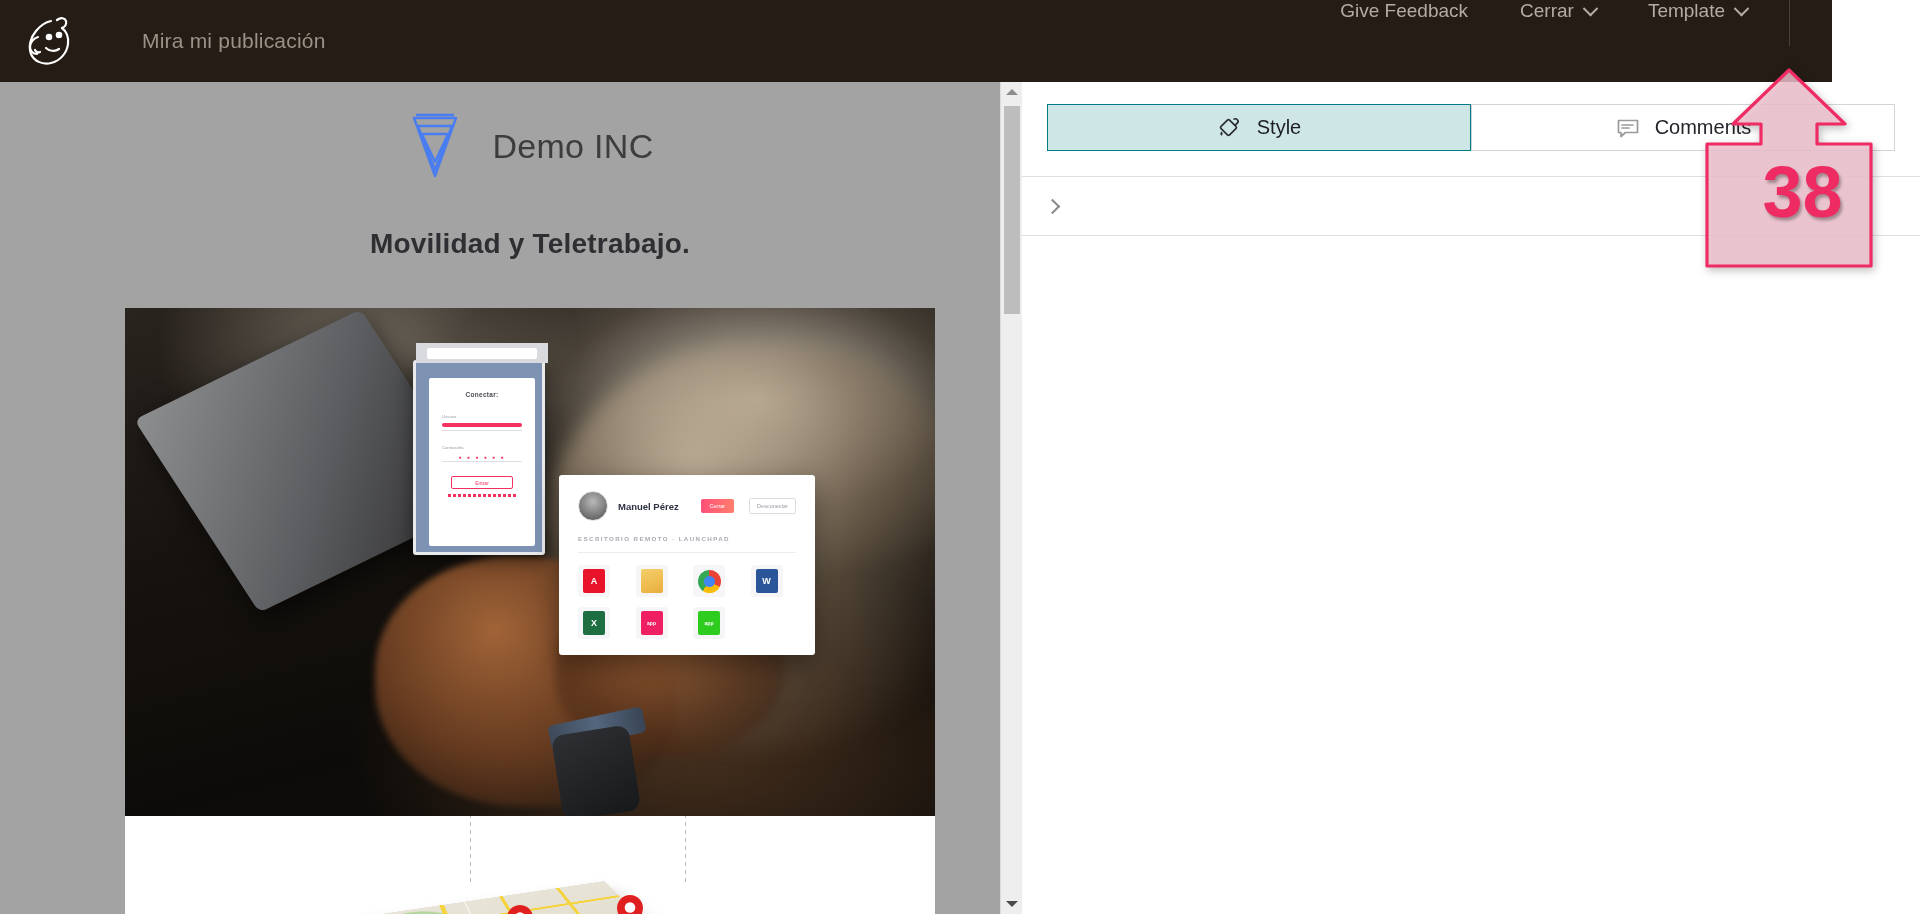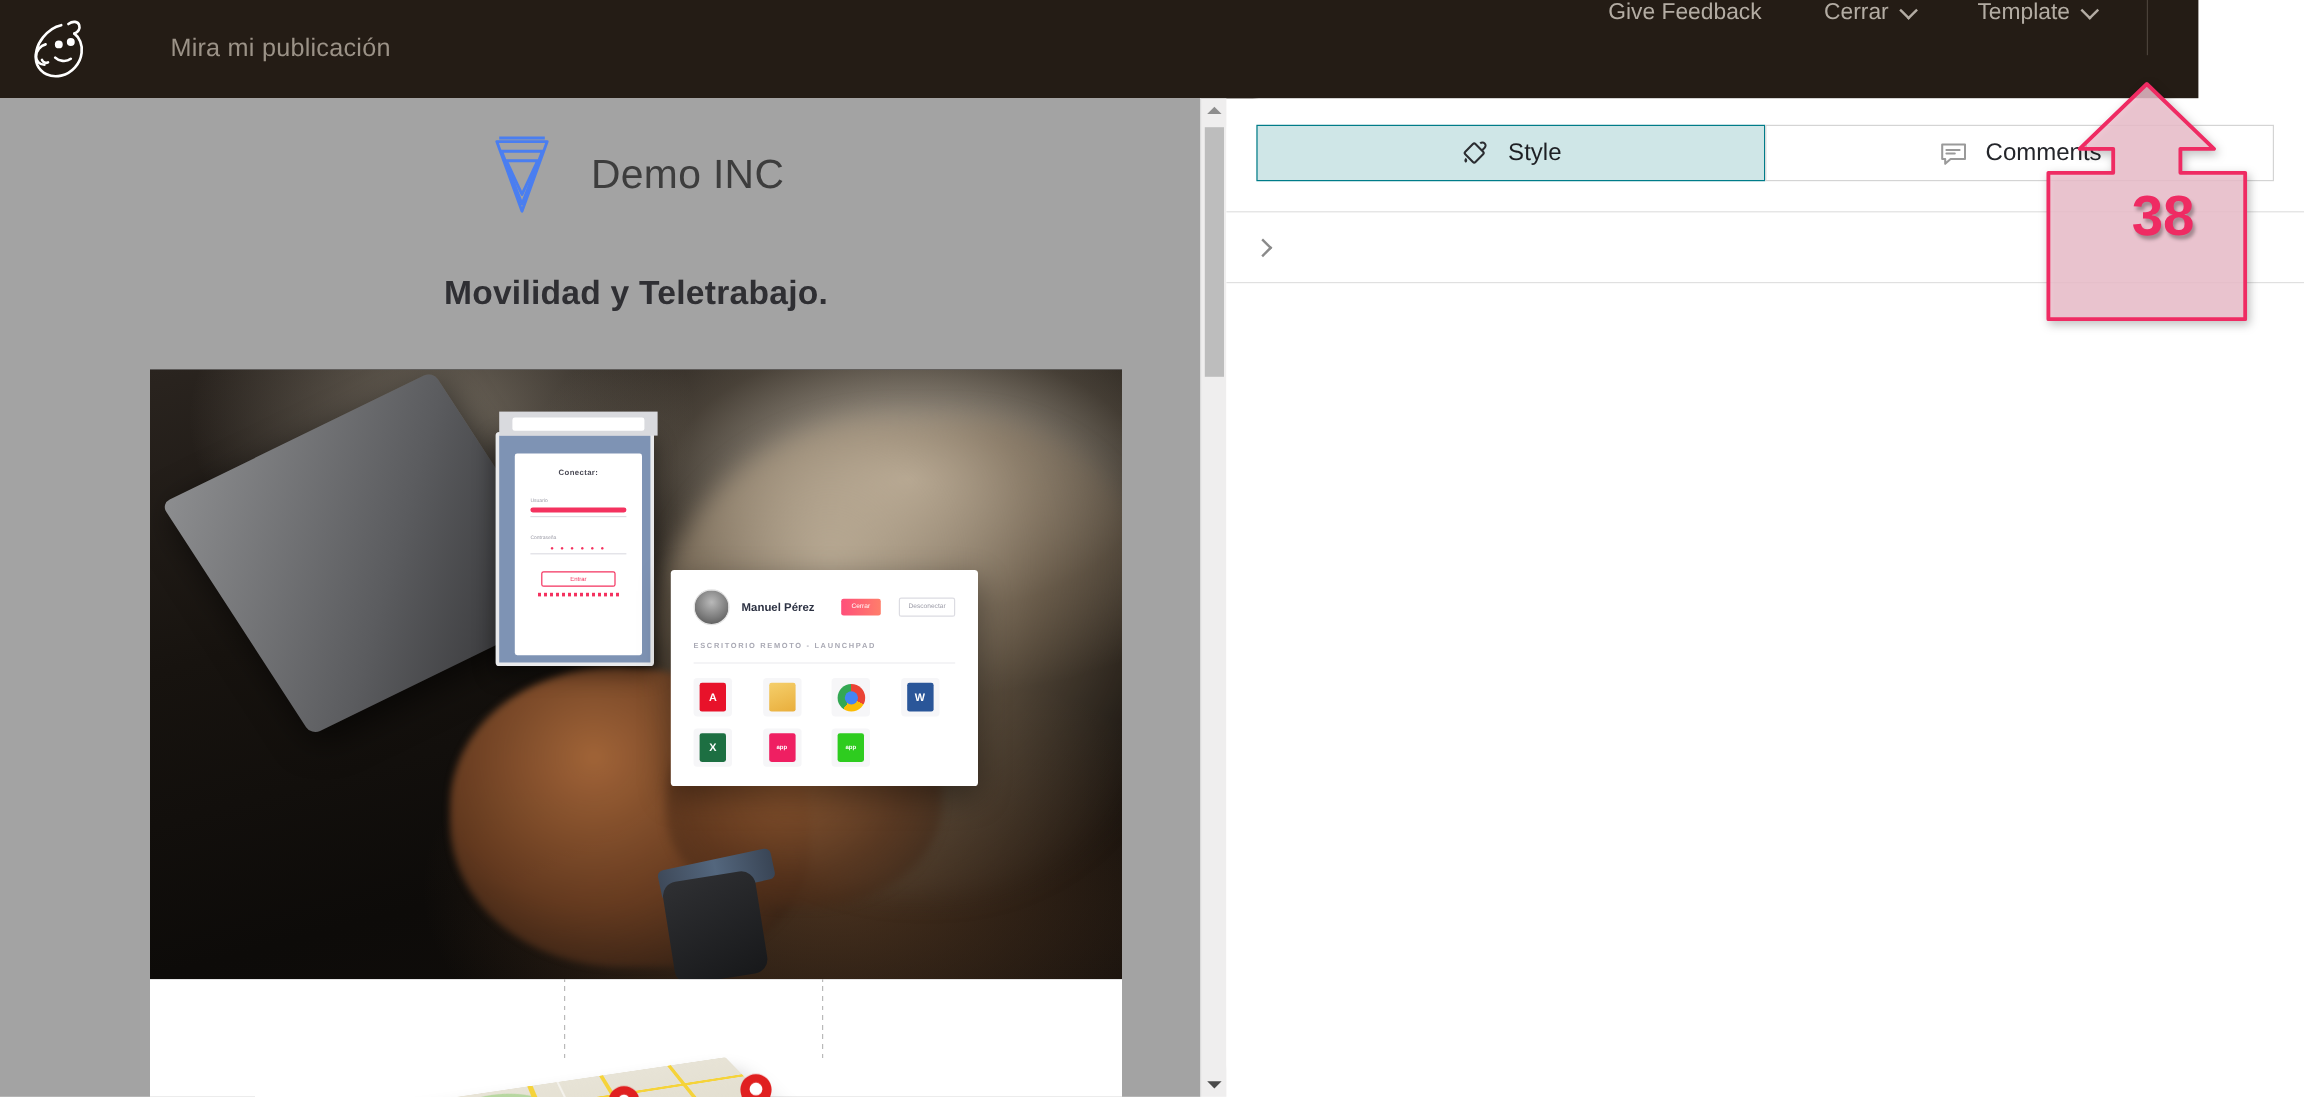--- a/index.html
+++ b/index.html
@@ -335,21 +335,20 @@
     background: #bdbdbd;
     cursor: pointer;
   }
 
   
   .panel {
     flex: 1;
     height: 832px;
     background: #ffffff;
     position: relative;
-    border-radius: 27px;
   }
   .tabs {
     display: flex;
     padding: 22px 25px 0 25px;
   }
   .tab {
     flex: 1;
     height: 47px;
     display: flex; align-items: center; justify-content: center; gap: 14px;
     font-size: 20px;
@@ -391,21 +390,21 @@
     pointer-events: none;
     z-index: 50;
   }
   .annot svg { width: 168px; height: 200px; display: block;
     filter: drop-shadow(2px 3px 4px rgba(0,0,0,0.28)); }
   .annot-num {
     position: absolute;
     left: 0; top: 88px;
     width: 195px;
     text-align: center;
-    font-size: 47px;
+    font-size: 72px;
     font-weight: bold;
     color: #ef2b63;
     font-family: "Liberation Sans", sans-serif;
     text-shadow: 2px 3px 3px rgba(0,0,0,0.3);
     line-height: 1;
   }
 </style>
 </head>
 <body>
 

